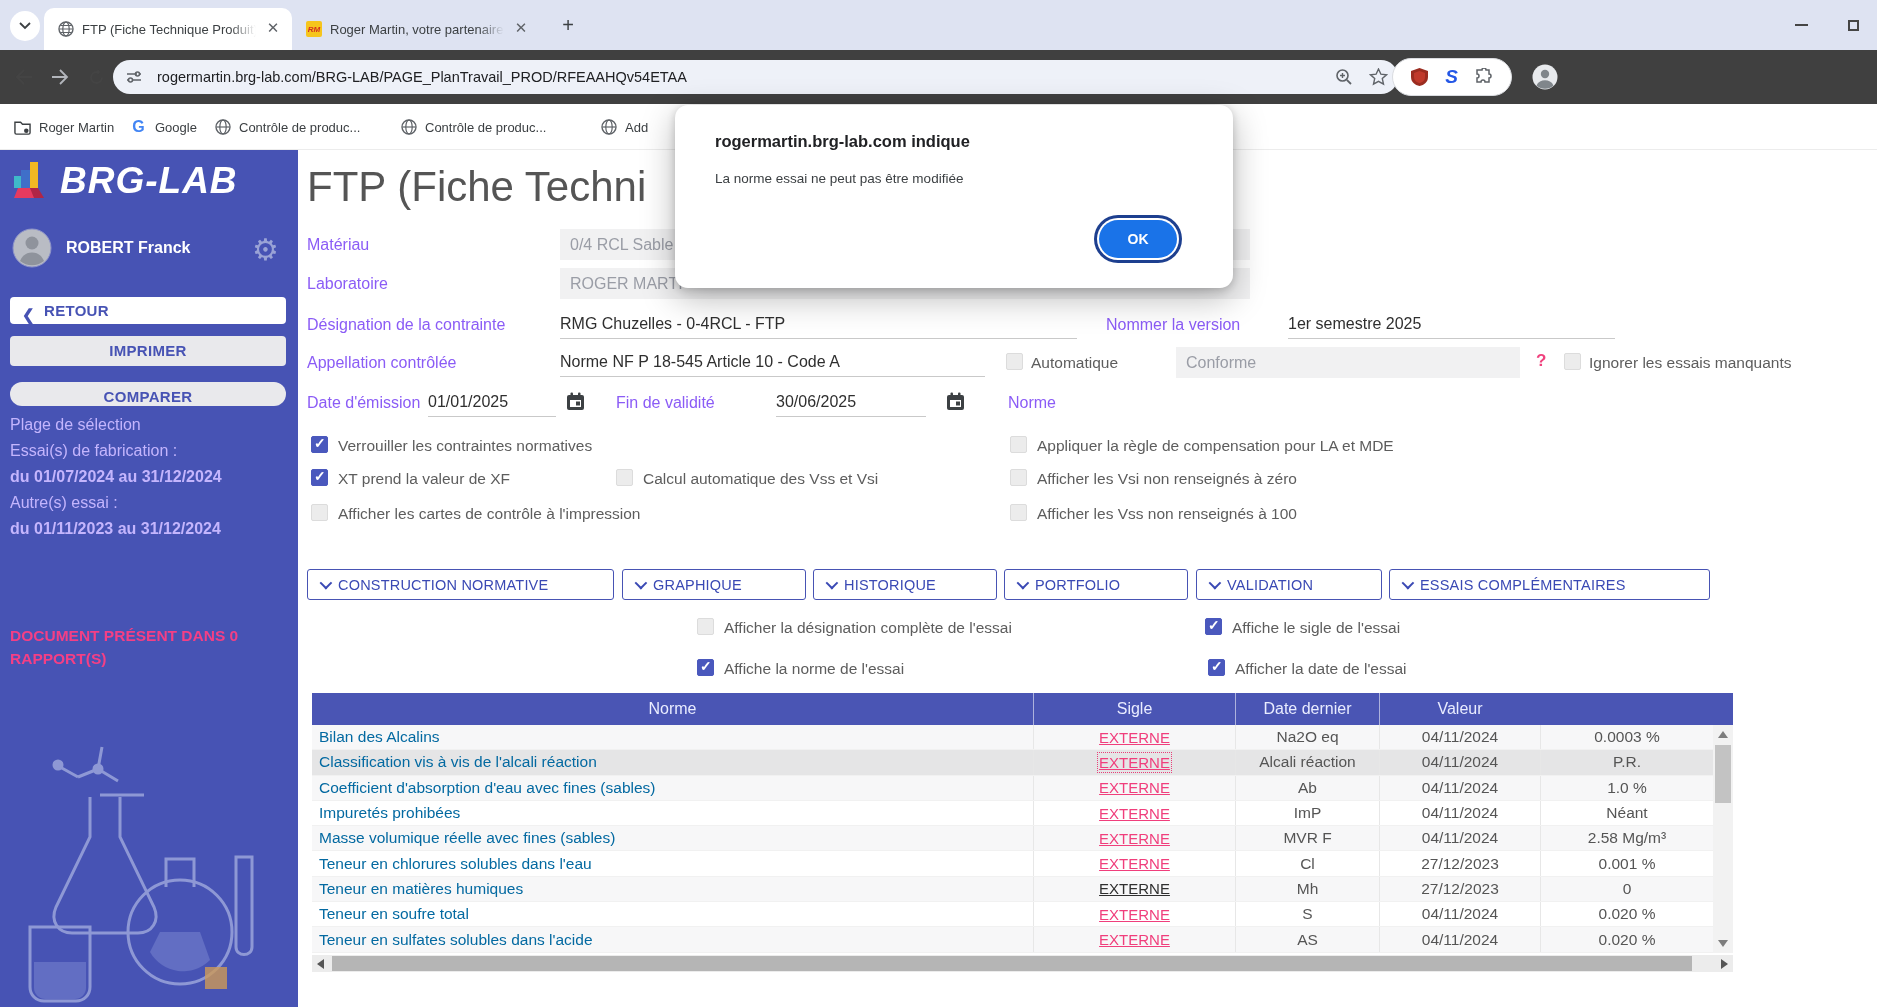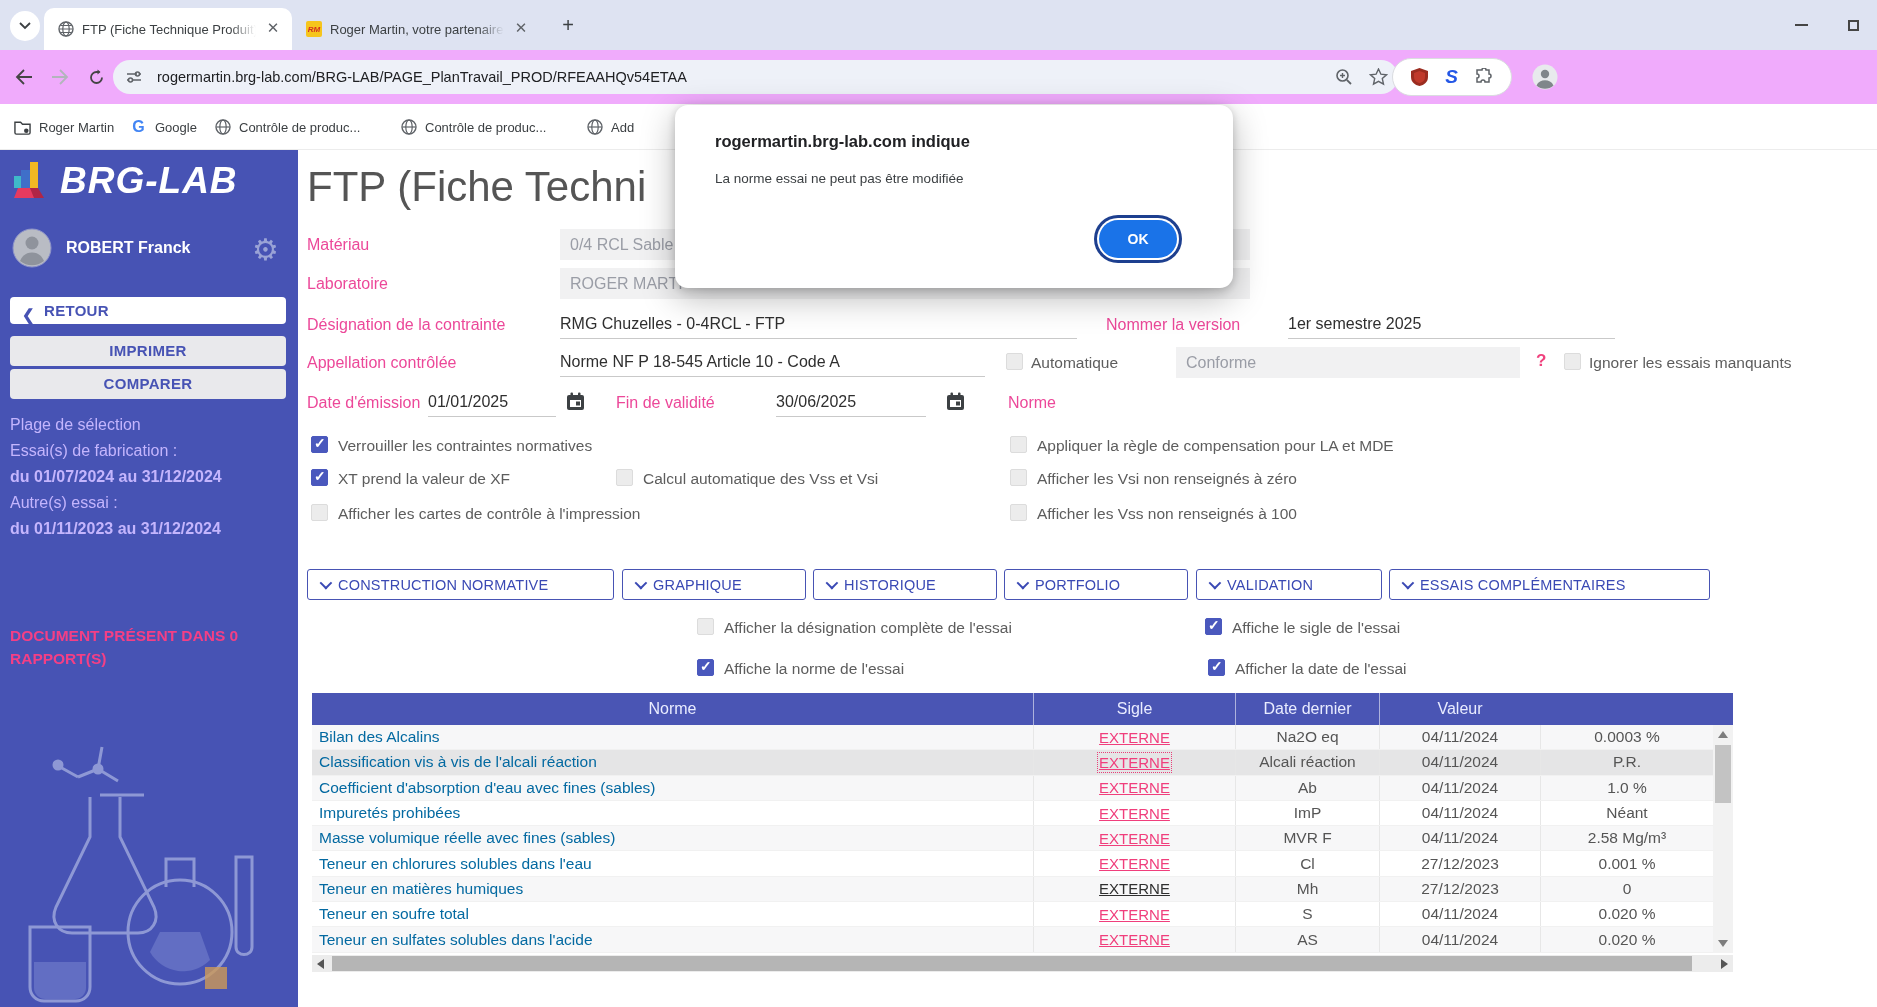--- a/index.html
+++ b/index.html
@@ -18,68 +18,68 @@
   .tab .tab-title { flex:1; white-space:nowrap; overflow:hidden; -webkit-mask-image:linear-gradient(90deg,#000 85%,transparent); mask-image:linear-gradient(90deg,#000 85%,transparent); }
   .tab .tab-close { font-size:15px; color:#5f6368; width:18px; height:18px; line-height:16px; text-align:center; border-radius:50%; }
   .fav { width:16px; height:16px; display:flex; align-items:center; justify-content:center; flex:0 0 16px; }
   .fav-rm { display:none; background:#f6c51d; border-radius:2px; color:#d22d21; font-weight:bold; font-size:8px; font-style:italic; }
   .tab.rm-icon .fav-rm { display:flex; }
   .newtab-btn { position:absolute; left:556px; top:14px; font-size:20px; color:#3c4043; width:24px; text-align:center; }
   .win-controls { position:absolute; right:18px; top:0; height:50px; display:flex; align-items:center; gap:40px; }
   .win-min { width:13px; height:2px; background:#454545; }
   .win-max { width:11px; height:11px; border:2px solid #454545; }
 
-  .toolbar { position:absolute; left:0; top:50px; width:1877px; height:54px; background:#f0abfc; }
+  .toolbar { position:absolute; left:0; top:50px; width:1877px; height:54px; background:#404040; }
   .nav-ic { position:absolute; top:13px; width:28px; height:28px; display:flex; align-items:center; justify-content:center; }
   .omnibox { position:absolute; left:113px; top:10px; width:1285px; height:34px; background:#eef1f8; border-radius:17px;
     display:flex; align-items:center; }
   .url-text { font-size:14.5px; color:#202124; margin-left:14px; }
   .omni-right { position:absolute; right:10px; top:0; height:34px; display:flex; align-items:center; gap:16px; }
   .ext-pill { position:absolute; left:1392px; top:8px; width:120px; height:38px; border:1px solid #dadce0; border-radius:19px;
     background:#fff; display:flex; align-items:center; justify-content:space-evenly; }
   .avatar-btn { position:absolute; left:1528px; top:10px; width:34px; height:34px; border-radius:50%;
     display:flex; align-items:center; justify-content:center; }
 
   .bookmarks { position:absolute; left:0; top:104px; width:1877px; height:46px; background:#fff; border-bottom:1px solid #ececec; }
   .bm { position:absolute; top:9px; height:28px; display:flex; align-items:center; gap:8px; font-size:13px; color:#3c4043; padding:0 8px; }
   .bm-ic { width:17px; height:17px; display:flex; align-items:center; justify-content:center; }
   .bm .bi-google, .bm .bi-folder { display:none; }
   .bm.google-icon .bi-google { display:flex; }
   .bm.folder-icon .bi-folder { display:flex; }
   .bi-google { color:#4285F4; font-weight:bold; font-size:16px; }
   #bookmarks-bar .bm:nth-child(1){left:6px;} #bookmarks-bar .bm:nth-child(2){left:122px;}
   #bookmarks-bar .bm:nth-child(3){left:206px;} #bookmarks-bar .bm:nth-child(4){left:392px;}
-  #bookmarks-bar .bm:nth-child(5){left:578px;}
+  #bookmarks-bar .bm:nth-child(5){left:592px;}
 
   
   .app { position:absolute; left:0; top:150px; width:1877px; height:857px; background:#fff; }
   .sidebar { position:absolute; left:0; top:0; width:298px; height:857px; background:#4753b4; overflow:hidden; }
   .logo-row { position:absolute; left:12px; top:10px; display:flex; align-items:center; gap:6px; }
   .logo-text { color:#fff; font-size:37px; font-weight:800; font-style:italic; letter-spacing:1px; }
   .user-row { position:absolute; left:12px; top:78px; display:flex; align-items:center; gap:14px; }
   .user-name { color:#fff; font-size:16px; font-weight:bold; }
   .gear { position:absolute; left:252px; top:82px; color:#9aa3d6; font-size:30px; }
   .sbtn { position:absolute; left:10px; width:276px; border-radius:4px; text-align:center;
     font-size:15px; font-weight:bold; color:#4753b4; letter-spacing:.3px; }
   .sbtn.white { background:#fff; }
   .sbtn.gray { background:#e9e9ec; }
   .retour { top:147px; height:27px; line-height:27px; text-align:left; padding-left:34px; }
   .retour .chev { position:absolute; left:12px; top:4px; }
   .imprimer { top:186px; height:30px; line-height:30px; }
-  .comparer { top:219px; height:30px; line-height:30px; }
+  .comparer { top:232px; height:24px; line-height:30px;border-radius:15px; }
   .sel-block { position:absolute; left:10px; top:262px; color:#c4b5fd; font-size:16px; line-height:26px; }
   .sel-block .b { font-weight:bold; }
   .creer { top:432px; height:28px; line-height:28px; font-weight:normal; font-size:14.5px; }
   .doc-note { position:absolute; left:10px; top:474px; width:270px; color:#f43f85; font-size:15.5px; font-weight:bold; line-height:23px; }
   .flasks { position:absolute; left:0px; bottom:0px; opacity:.55; }
   .wood { position:absolute; left:205px; bottom:18px; width:22px; height:22px; background:#cd9a57; opacity:.8; }
 
   .content { position:absolute; left:298px; top:11px; width:1579px; height:857px; }
   .page-title { position:absolute; left:9px; top:2px; font-size:42px; color:#555; }
-  .flabel { position:absolute; font-size:16px; color:#ec4899; }
+  .flabel { position:absolute; font-size:16px; color:#8b5cf6; }
   .ginput { position:absolute; height:31px; background:#f1f1f2; color:#9a9da6; font-size:16px;
     line-height:31px; padding:0 10px; white-space:nowrap; overflow:hidden; }
   .uinput { position:absolute; height:27px; border-bottom:1px solid #c9c9c9; color:#2f2f2f; font-size:16px;
     line-height:24px; white-space:nowrap; overflow:hidden; }
   .cal { position:absolute; width:19px; height:19px; }
   .help-q { position:absolute; color:#f0427e; font-size:17px; font-weight:bold; }
   .cb { position:absolute; width:17px; height:17px; background:#ececec; border:1px solid #dcdcdc; border-radius:2px; }
   .cb.checked { background:#4a58bd; border-color:#4a58bd; }
   .cb.checked::after { content:"✓"; position:absolute; left:2px; top:-2px; color:#fff; font-size:14px; font-weight:bold; }
   .cb-label { position:absolute; font-size:15.5px; color:#5d5d5d; white-space:nowrap; }

